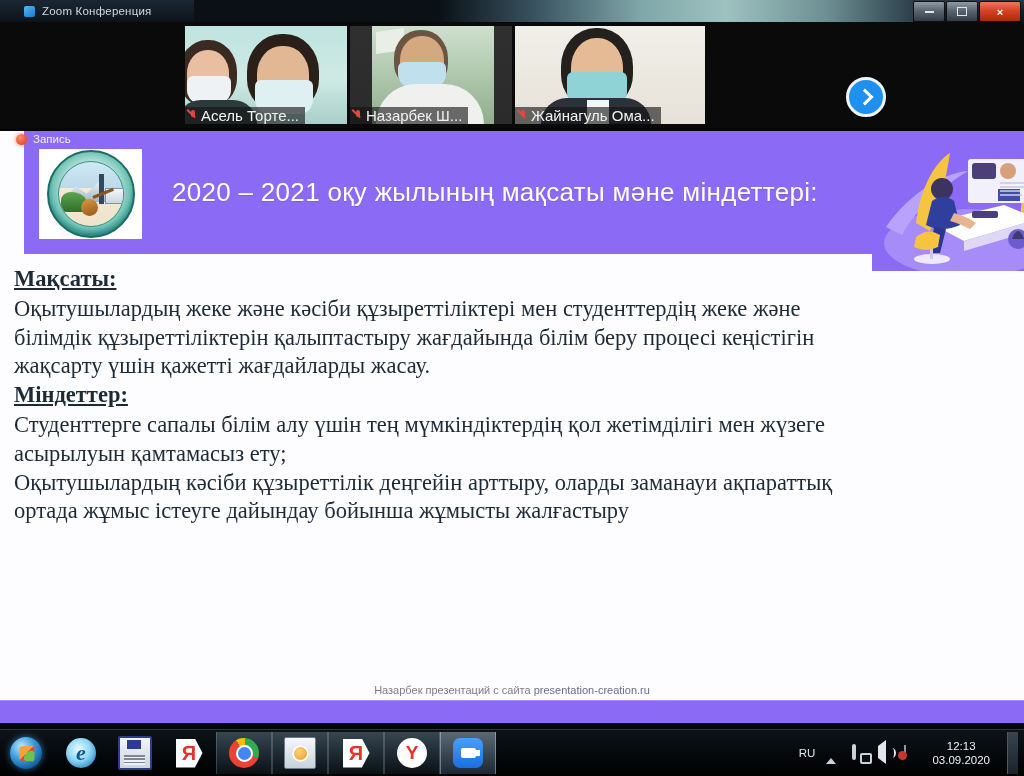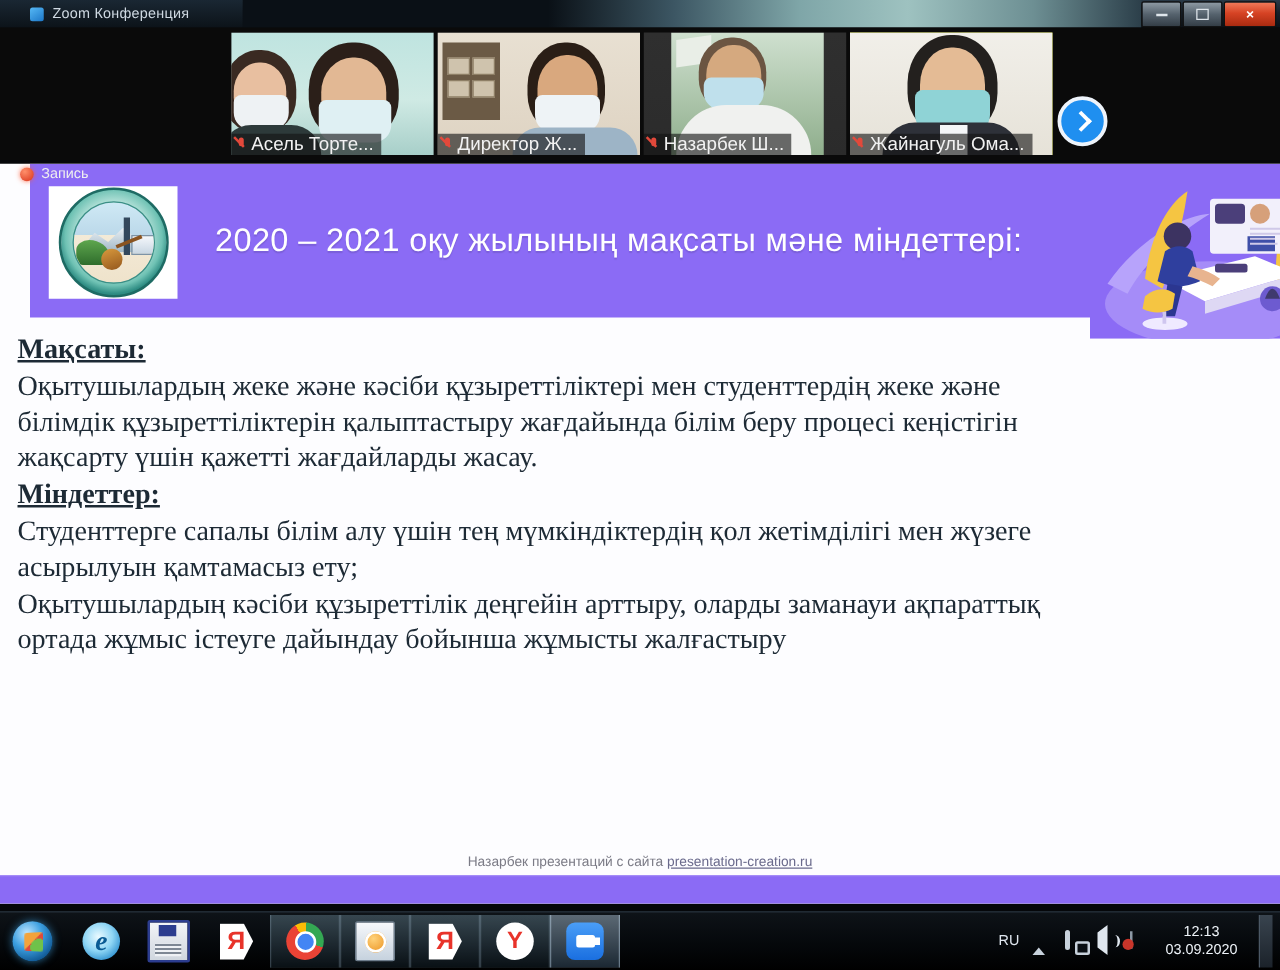--- a/index.html
+++ b/index.html
@@ -32,21 +32,21 @@
     border:1px solid #111;border-radius:2px;color:#e8edf2;font-size:10px;}
   .tb-btn.close{background:linear-gradient(180deg,#f07a5a 0%,#d64324 45%,#a82a10 100%);
     width:40px;color:#fff;font-size:11px;font-weight:bold;}
   .tb-btn .dash{width:9px;height:2px;background:#dfe6ec;display:block;}
   .tb-btn .sq{width:8px;height:7px;border:1.5px solid #dfe6ec;display:block;}
 
   
   .strip{position:absolute;left:0;top:22px;width:1024px;height:106px;background:#0a0a0a;}
   .tiles{position:absolute;left:185px;top:4px;display:flex;gap:3px;}
   .tile{position:relative;width:162px;height:98px;overflow:hidden;background:#222;}
-  .tile.active{outline:2px solid #d9e04b;outline-offset:-2px;}
+  .tile.active{outline:2px solid #d9e04b;outline-offset:-2px;padding-left:28px;}
   .tile .name{
     position:absolute;left:0;bottom:0;height:17px;display:flex;align-items:center;gap:4px;
     padding:0 6px 0 4px;background:rgba(20,20,20,.62);color:#f2f2f2;font-size:15px;
     max-width:100%;box-sizing:border-box;white-space:nowrap;overflow:hidden;
   }
   .micoff{width:8px;height:11px;flex:none;position:relative;}
   .micoff::before{content:"";position:absolute;left:2px;top:0;width:4px;height:7px;
     border-radius:2px;background:#e2493b;}
   .micoff::after{content:"";position:absolute;left:-1px;top:-1px;width:11px;height:1.5px;
     background:#e2493b;transform:rotate(45deg);transform-origin:left top;}
@@ -105,21 +105,21 @@
     position:absolute;left:14px;top:134px;width:858px;
     font-family:"Liberation Serif", serif;
     color:#1d2a35;font-size:22.5px;line-height:1.28;
   }
   .content .lbl{font-weight:bold;text-decoration:underline;display:block;margin:0 0 1px 0;}
   .content p{margin:0;}
   .footer-note{
     position:absolute;left:0;top:553px;width:1024px;text-align:center;
     font-family:"Liberation Sans", sans-serif;font-size:11px;color:#7b7b86;
   }
-  .footer-note a{color:#6a6a8c;text-decoration:underline;}
+  .footer-note a{color:#6a6a8c;}
   .slide-footbar{position:absolute;left:0;bottom:0;width:1024px;height:22px;background:#8b6bf5;
     border-top:1px solid #a58cf8;}
 
   .recording{
     position:absolute;left:16px;top:133px;display:flex;align-items:center;gap:6px;
     color:#efefef;font-size:11.5px;font-family:"Liberation Sans", sans-serif;z-index:5;
   }
   .rec-dot{width:11px;height:11px;border-radius:50%;
     background:radial-gradient(circle at 35% 30%,#ff8f6a,#d8321a);box-shadow:0 0 4px rgba(255,90,50,.8);}
 
@@ -221,37 +221,20 @@
           <div class="head" style="left:72px;top:20px;width:52px;height:58px;background:#e2b894"></div>
           <div class="mask" style="left:70px;top:54px;width:58px;height:34px;background:#dff0f3"></div>
           <div class="body-sh" style="left:-8px;bottom:0;width:80px;height:24px;background:#2d3a3a"></div>
         </div>
         <div class="name">
           <span class="micoff"></span>
           <span>Асель Торте...</span>
         </div>
       </div>
 
-      <div class="tile">
-        <div class="scene" style="background:linear-gradient(180deg,#e8e0d2 0%,#ded3c2 100%)">
-          <div style="position:absolute;left:4px;top:8px;width:46px;height:62px;background:#6b5a45;"></div>
-          <div style="position:absolute;left:8px;top:20px;width:16px;height:12px;background:#cfc3ad;border:1px solid #8e7f66;"></div>
-          <div style="position:absolute;left:28px;top:20px;width:16px;height:12px;background:#cfc3ad;border:1px solid #8e7f66;"></div>
-          <div style="position:absolute;left:8px;top:38px;width:16px;height:12px;background:#cfc3ad;border:1px solid #8e7f66;"></div>
-          <div style="position:absolute;left:28px;top:38px;width:16px;height:12px;background:#cfc3ad;border:1px solid #8e7f66;"></div>
-          <div class="head" style="left:72px;top:8px;width:62px;height:72px;background:#2a1e16"></div>
-          <div class="head" style="left:80px;top:18px;width:48px;height:56px;background:#d9a87e"></div>
-          <div class="mask" style="left:78px;top:50px;width:52px;height:30px;background:#eef3f6"></div>
-          <div class="body-sh" style="left:60px;bottom:0;width:100px;height:22px;background:#9db4c6"></div>
-        </div>
-        <div class="name">
-          <span class="micoff"></span>
-          <span>Директор Ж...</span>
-        </div>
-      </div>
 
       <div class="tile">
         <div class="scene" style="background:linear-gradient(180deg,#2f2f2f 0%,#2b2b2b 100%)">
           <div style="position:absolute;left:22px;top:0;right:18px;bottom:0;background:linear-gradient(180deg,#cfe0cf,#8fae8c);"></div>
           <div style="position:absolute;left:26px;top:4px;width:28px;height:22px;background:#e9eee7;transform:skewY(-8deg);"></div>
           <div class="head" style="left:44px;top:4px;width:54px;height:58px;background:#6b5542"></div>
           <div class="head" style="left:50px;top:10px;width:44px;height:50px;background:#d5a97f"></div>
           <div class="mask" style="left:48px;top:36px;width:48px;height:26px;background:#bfe0ec"></div>
           <div class="body-sh" style="left:26px;bottom:0;width:108px;height:40px;background:#f0f1ef"></div>
         </div>

